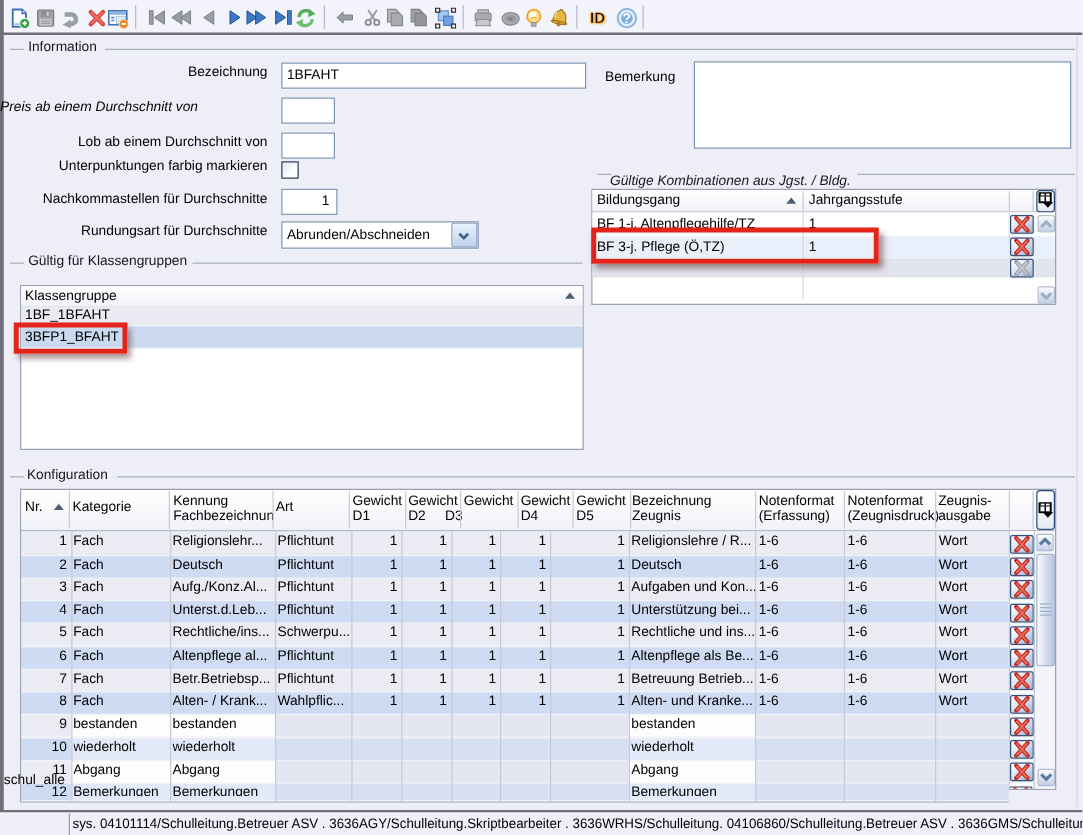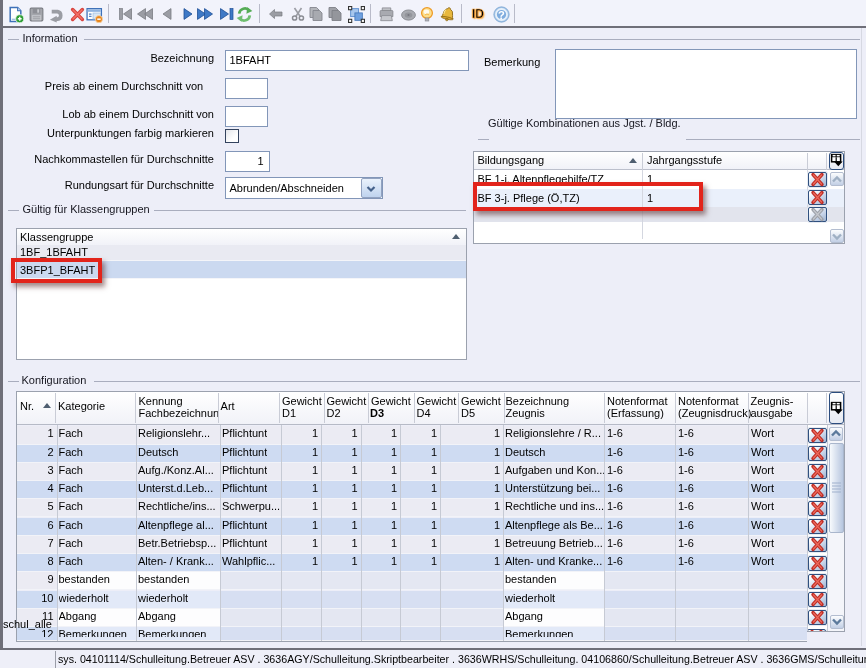--- a/index.html
+++ b/index.html
@@ -143,27 +143,27 @@
     <text x="8" y="11.8" font-size="10.5" font-weight="bold" fill="#FFF" text-anchor="middle" font-family="Liberation Sans">?</text>
   </svg>
 <div class="abs" style="left:514px;top:4px;width:1px;height:19px;background:#B9BBC9;"></div>
 <div class="gline" style="left:8px;top:39px;width:11px;"></div>
 <div class="glab" style="left:22.5px;top:32px;">Information</div>
 <div class="gline" style="left:83.5px;top:39px;width:776.5px;"></div>
 <div class="gline" style="left:8px;top:210px;width:11px;"></div>
 <div class="glab" style="left:22.5px;top:203px;">Gültig für Klassengruppen</div>
 <div class="gline" style="left:153.5px;top:210px;width:312.5px;"></div>
 <div class="gline" style="left:478px;top:138.5px;width:11px;"></div>
-<div class="glab" style="left:488px;top:117px;">Gültige Kombinationen aus Jgst. / Bldg.</div>
+<div class="glab" style="left:488px;top:139px;font-style:italic;">Gültige Kombinationen aus Jgst. / Bldg.</div>
 <div class="gline" style="left:686px;top:138.5px;width:174px;"></div>
 <div class="gline" style="left:8px;top:380.5px;width:11px;"></div>
 <div class="glab" style="left:21.5px;top:373.5px;">Konfiguration</div>
 <div class="gline" style="left:93.5px;top:380.5px;width:766.5px;"></div>
 <div class="lbl" style="left:0;top:51.5px;width:214px;text-align:right;">Bezeichnung</div>
-<div class="lbl" style="left:17px;top:79.5px;width:214px;text-align:center;">Preis ab einem Durchschnitt von</div>
+<div class="lbl" style="left:0;top:79.5px;width:214px;text-align:left;font-style:italic;">Preis ab einem Durchschnitt von</div>
 <div class="lbl" style="left:0;top:107.5px;width:214px;text-align:right;">Lob ab einem Durchschnitt von</div>
 <div class="lbl" style="left:0;top:127px;width:214px;text-align:right;">Unterpunktungen farbig markieren</div>
 <div class="lbl" style="left:0;top:152.5px;width:214px;text-align:right;">Nachkommastellen für Durchschnitte</div>
 <div class="lbl" style="left:0;top:179px;width:214px;text-align:right;">Rundungsart für Durchschnitte</div>
 <div class="tb" style="left:224.5px;top:50px;width:244px;height:21px;line-height:19px;padding-left:4px;">1BFAHT</div>
 <div class="tb" style="left:224.5px;top:78px;width:43px;height:21px;"></div>
 <div class="tb" style="left:224.5px;top:106px;width:43px;height:21px;"></div>
 <div class="abs" style="left:224.5px;top:129px;width:14px;height:14px;border:1px solid #33435E;background:linear-gradient(135deg,#E3E5EA,#FFF 65%);"></div>
 <div class="tb" style="left:224.5px;top:151px;width:45px;height:21px;line-height:19px;padding-right:5px;text-align:right;">1</div>
 <div class="tb" style="left:224.5px;top:177px;width:158.5px;height:22px;line-height:20px;padding-left:4px;">Abrunden/Abschneiden</div>
@@ -242,21 +242,21 @@
 <div class="sortup" style="left:43px;top:403px;"></div>
 <div class="hl" style="left:58px;top:400.0px;">Kategorie</div>
 <div class="hl" style="left:138.5px;top:394.5px;">Kennung</div>
 <div class="hl" style="left:138.5px;top:406.5px;">Fachbezeichnun</div>
 <div class="hl" style="left:220.6px;top:400.0px;">Art</div>
 <div class="hl" style="left:282px;top:394.5px;">Gewicht</div>
 <div class="hl" style="left:282px;top:406.5px;">D1</div>
 <div class="hl" style="left:326.5px;top:394.5px;">Gewicht</div>
 <div class="hl" style="left:326.5px;top:406.5px;">D2</div>
 <div class="hl" style="left:371px;top:394.5px;">Gewicht</div>
-<div class="hl" style="left:370px;top:406.5px;font-weight:bold;">D3</div>
+<div class="hl" style="left:356px;top:406.5px;">D3</div>
 <div class="hl" style="left:416.5px;top:394.5px;">Gewicht</div>
 <div class="hl" style="left:416.5px;top:406.5px;text-align:right;">D4</div>
 <div class="hl" style="left:461px;top:394.5px;">Gewicht</div>
 <div class="hl" style="left:461px;top:406.5px;">D5</div>
 <div class="hl" style="left:505.5px;top:394.5px;">Bezeichnung</div>
 <div class="hl" style="left:505.5px;top:406.5px;">Zeugnis</div>
 <div class="hl" style="left:607px;top:394.5px;">Notenformat</div>
 <div class="hl" style="left:607px;top:406.5px;">(Erfassung)</div>
 <div class="hl" style="left:678px;top:394.5px;">Notenformat</div>
 <div class="hl" style="left:678px;top:406.5px;">(Zeugnisdruck)</div>

